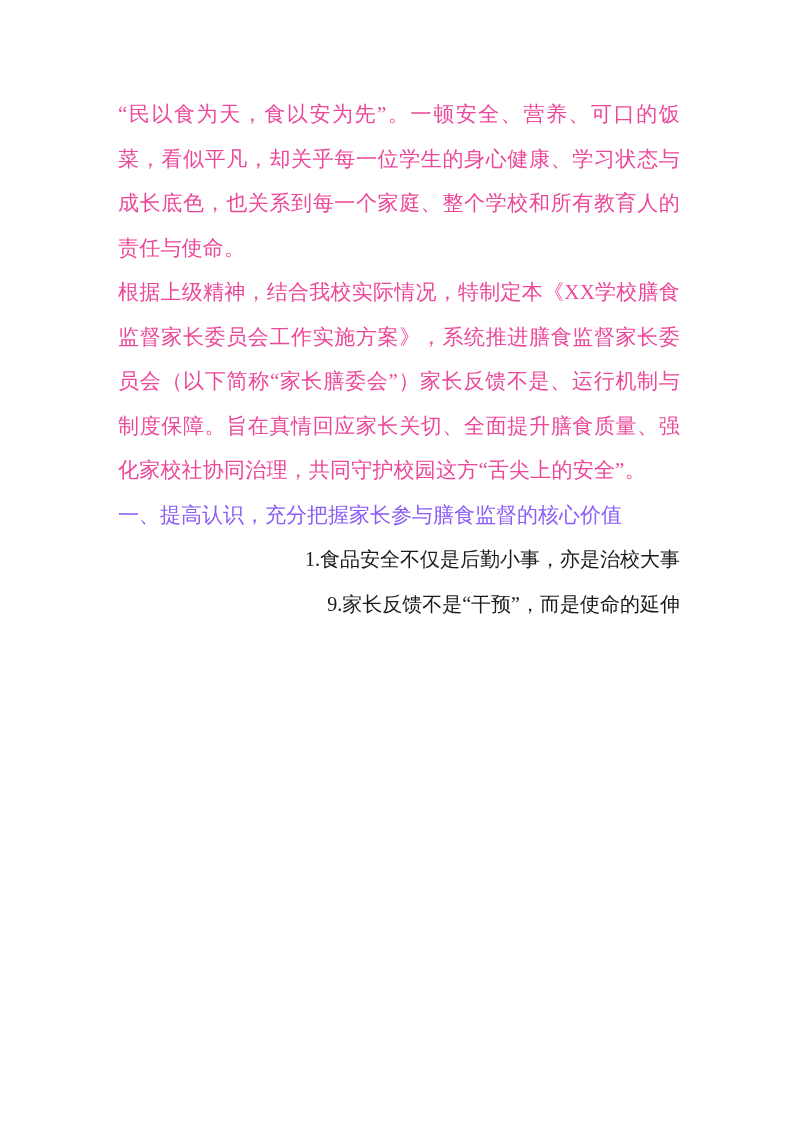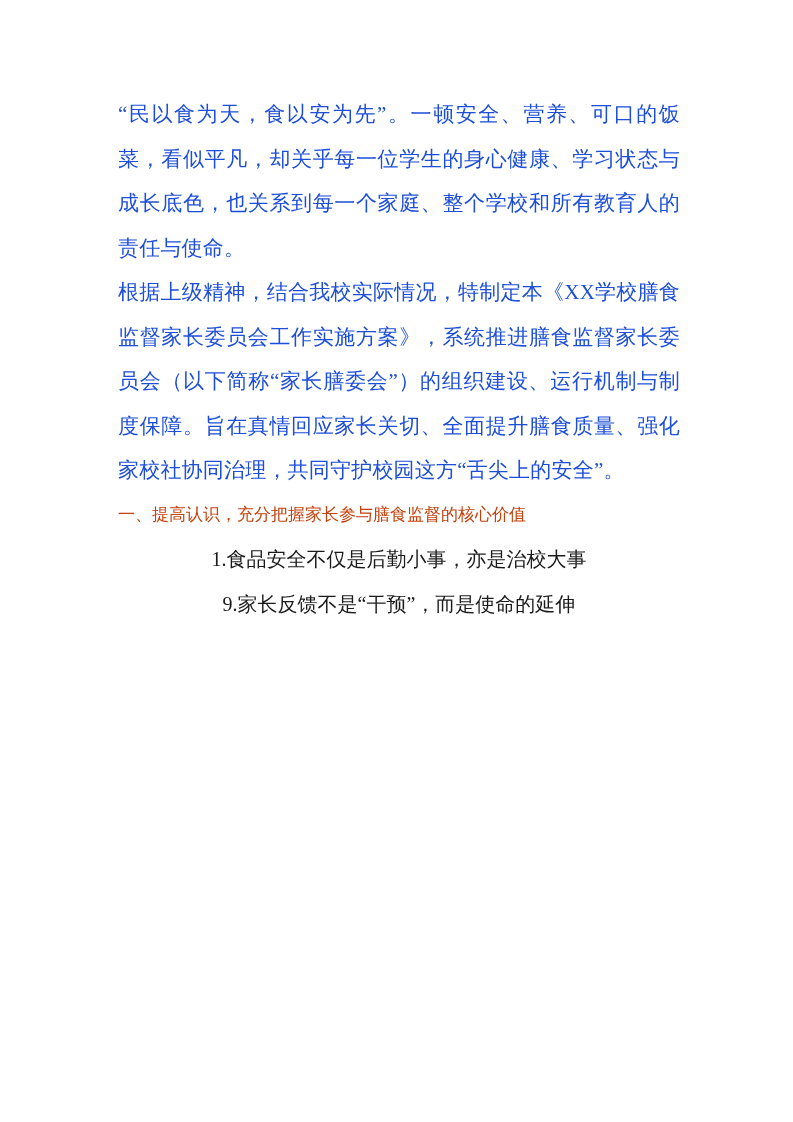--- a/index.html
+++ b/index.html
@@ -23,47 +23,47 @@
   .content {
     position: absolute;
     left: 118px;
     top: 92px;
     width: 562px;
   }
   .para {
     margin: 0;
     font-size: 21px;
     line-height: 44.5px;
-    color: #1d4ed8;
+    color: #ec4899;
     text-align: justify;
     text-justify: inter-ideograph;
     letter-spacing: 0.2px;
     font-family: "Liberation Serif", "DejaVu Serif", serif;
   }
   .heading {
     margin: 0;
-    font-size: 17px;
+    font-size: 21px;
     line-height: 44.5px;
-    color: #c2410c;
+    color: #8b5cf6;
     font-weight: normal;
     text-align: left;
   }
   .subheading {
     margin: 0;
     font-size: 20px;
     line-height: 44.5px;
     color: #1a1a1a;
     font-weight: normal;
-    text-align: center;
+    text-align: right;
   }
 </style>
 </head>
 <body>
 
 <div class="page">
   <div class="content">
     <p class="para">“民以食为天，食以安为先”。一顿安全、营养、可口的饭菜，看似平凡，却关乎每一位学生的身心健康、学习状态与成长底色，也关系到每一个家庭、整个学校和所有教育人的责任与使命。</p>
-    <p class="para">根据上级精神，结合我校实际情况，特制定本《XX学校膳食监督家长委员会工作实施方案》，系统推进膳食监督家长委员会（以下简称“家长膳委会”）的组织建设、运行机制与制度保障。旨在真情回应家长关切、全面提升膳食质量、强化家校社协同治理，共同守护校园这方“舌尖上的安全”。</p>
+    <p class="para">根据上级精神，结合我校实际情况，特制定本《XX学校膳食监督家长委员会工作实施方案》，系统推进膳食监督家长委员会（以下简称“家长膳委会”）家长反馈不是、运行机制与制度保障。旨在真情回应家长关切、全面提升膳食质量、强化家校社协同治理，共同守护校园这方“舌尖上的安全”。</p>
     <h2 class="heading">一、提高认识，充分把握家长参与膳食监督的核心价值</h2>
     <h3 class="subheading">1.食品安全不仅是后勤小事，亦是治校大事</h3>
     <h3 class="subheading">9.家长反馈不是“干预”，而是使命的延伸</h3>
   </div>
 </div>
 
 </body></html>

